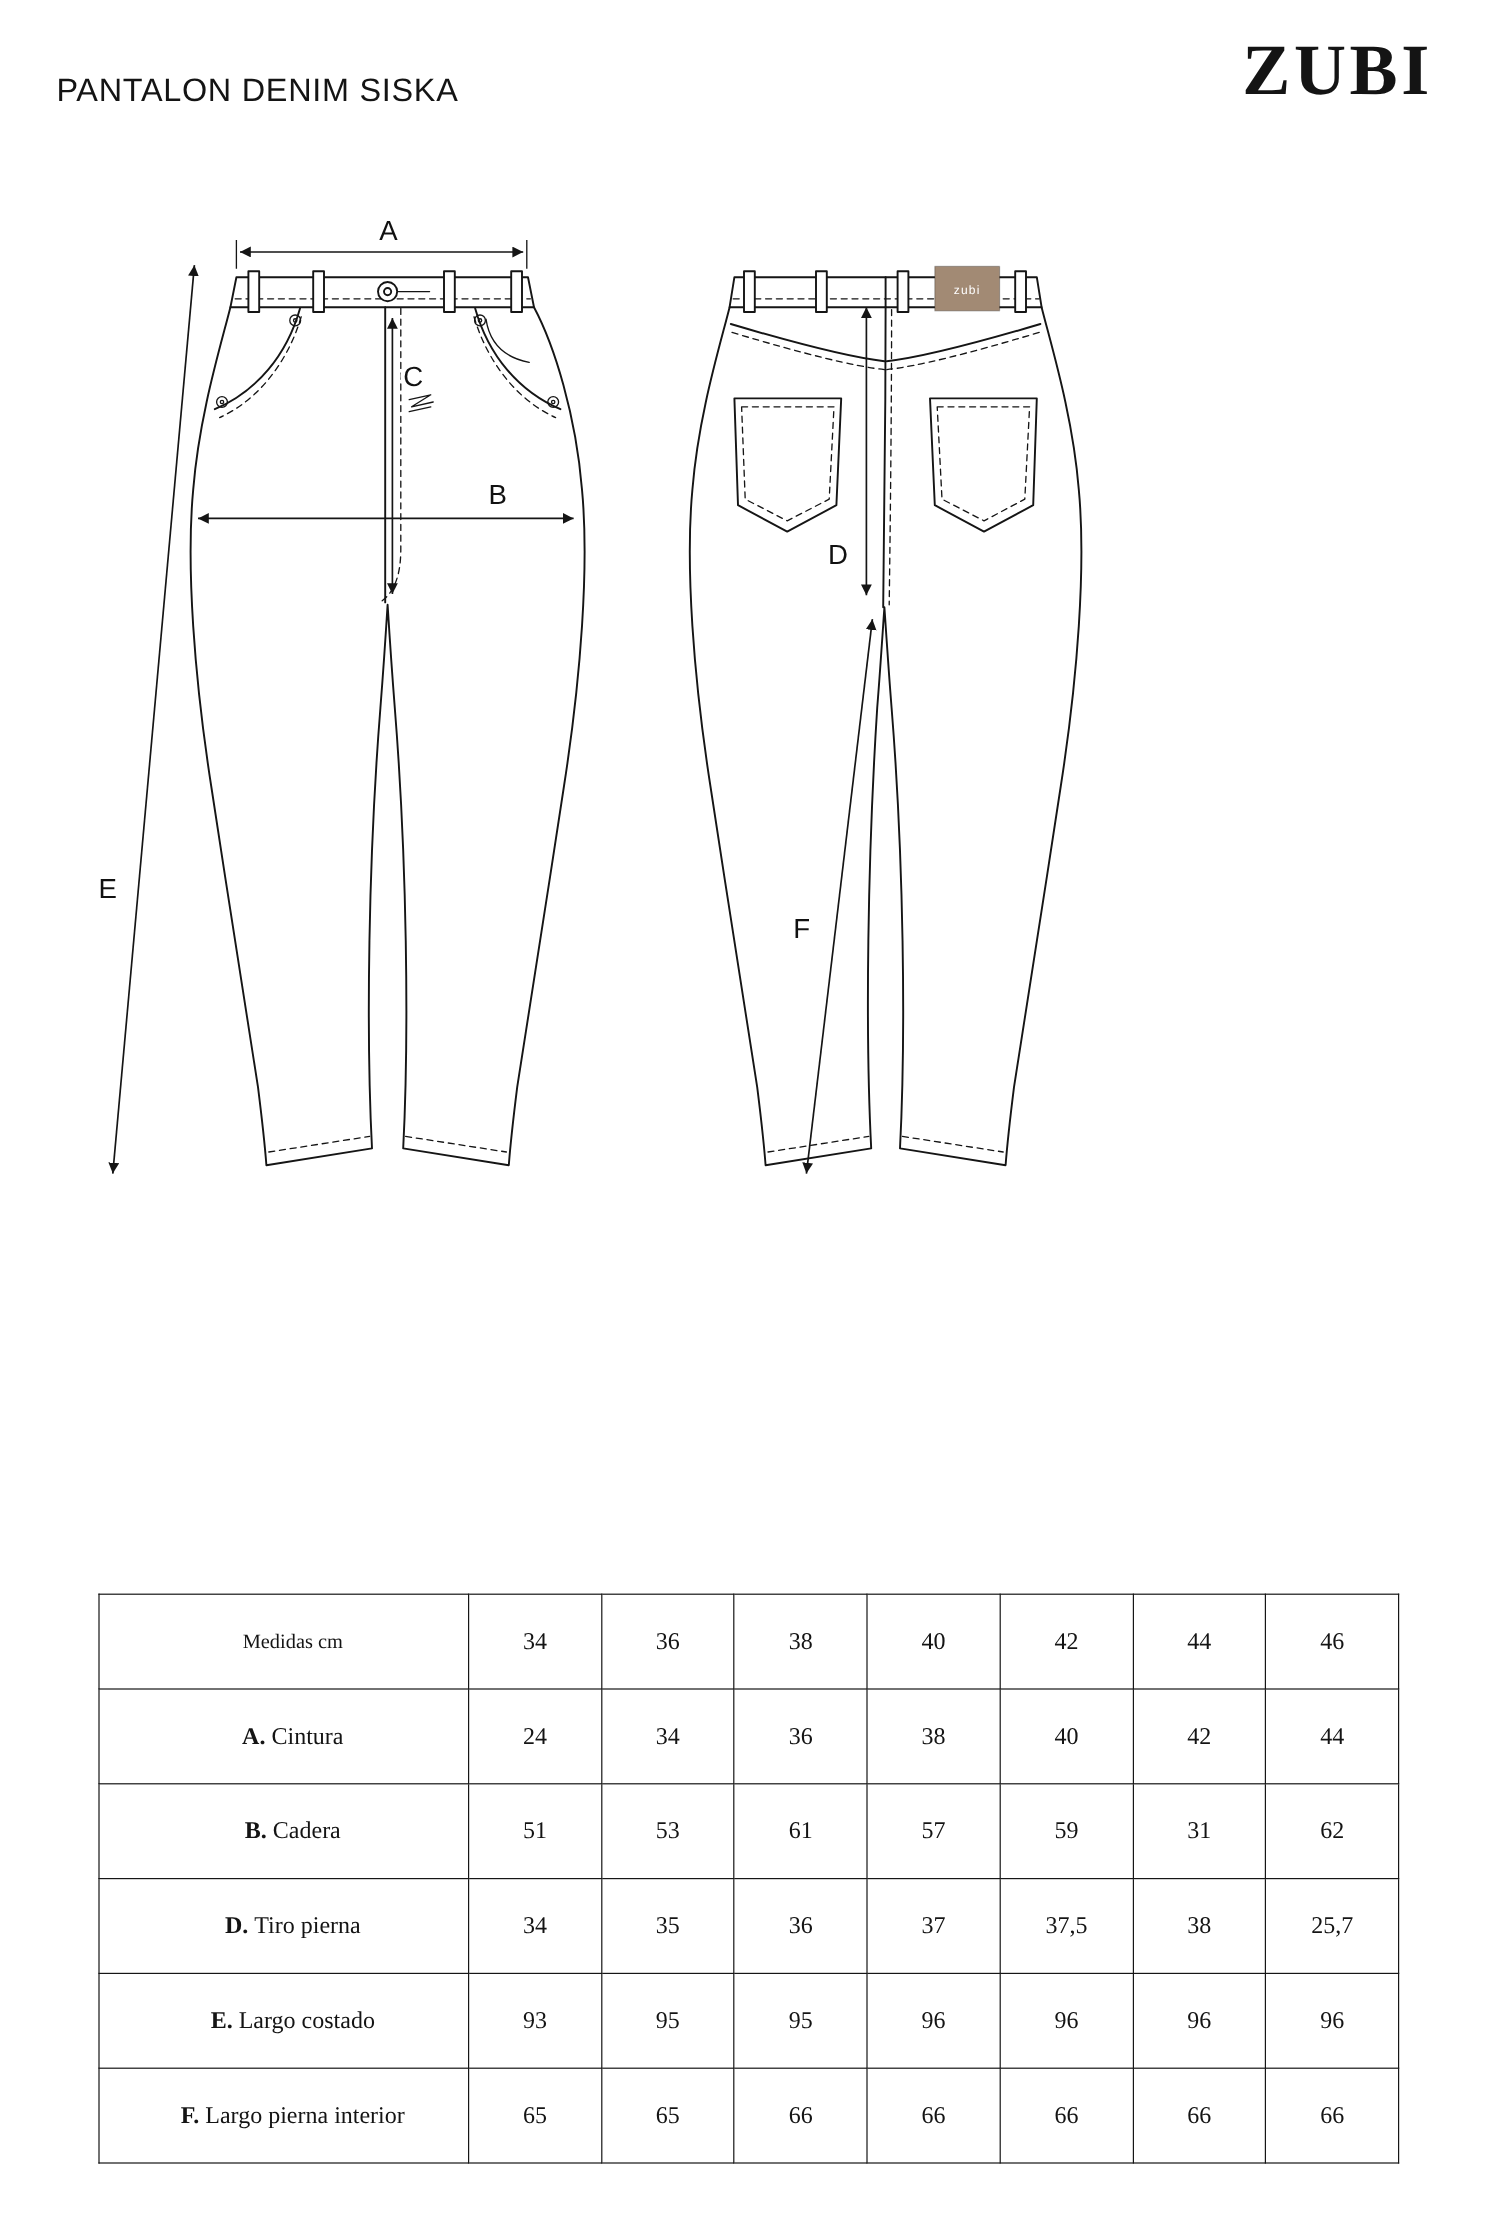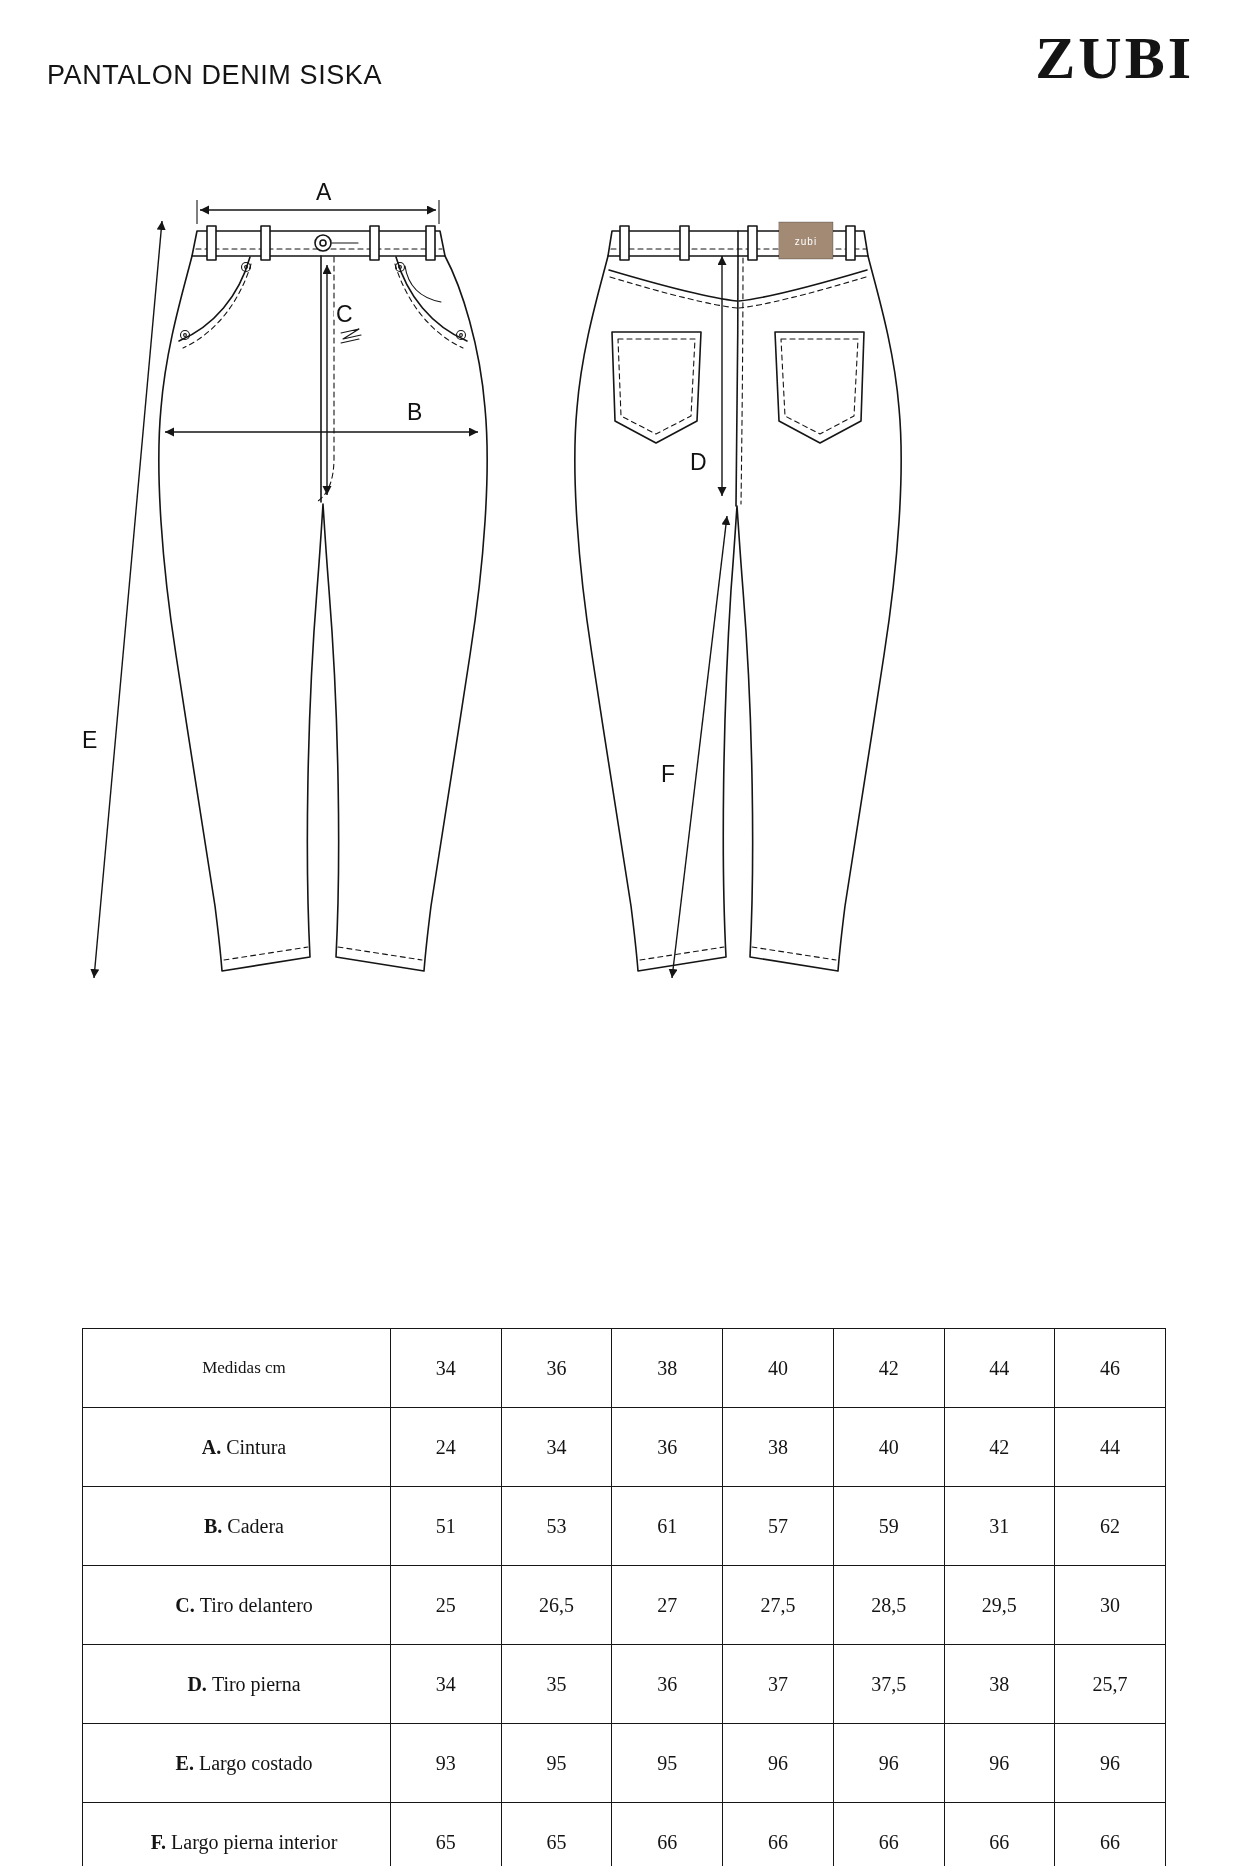--- a/index.html
+++ b/index.html
@@ -226,32 +226,20 @@
         <td>51</td>
         <td>53</td>
         <td>61</td>
         <td>57</td>
         <td>59</td>
         <td>31</td>
         <td>62</td>
       </tr>
       <tr>
         <td class="lab">
-          <span class="rk">C.</span><span class="rl">Tiro delantero</span>
-        </td>
-        <td>25</td>
-        <td>26,5</td>
-        <td>27</td>
-        <td>27,5</td>
-        <td>28,5</td>
-        <td>29,5</td>
-        <td>30</td>
-      </tr>
-      <tr>
-        <td class="lab">
           <span class="rk">D.</span><span class="rl">Tiro pierna</span>
         </td>
         <td>34</td>
         <td>35</td>
         <td>36</td>
         <td>37</td>
         <td>37,5</td>
         <td>38</td>
         <td>25,7</td>
       </tr>

